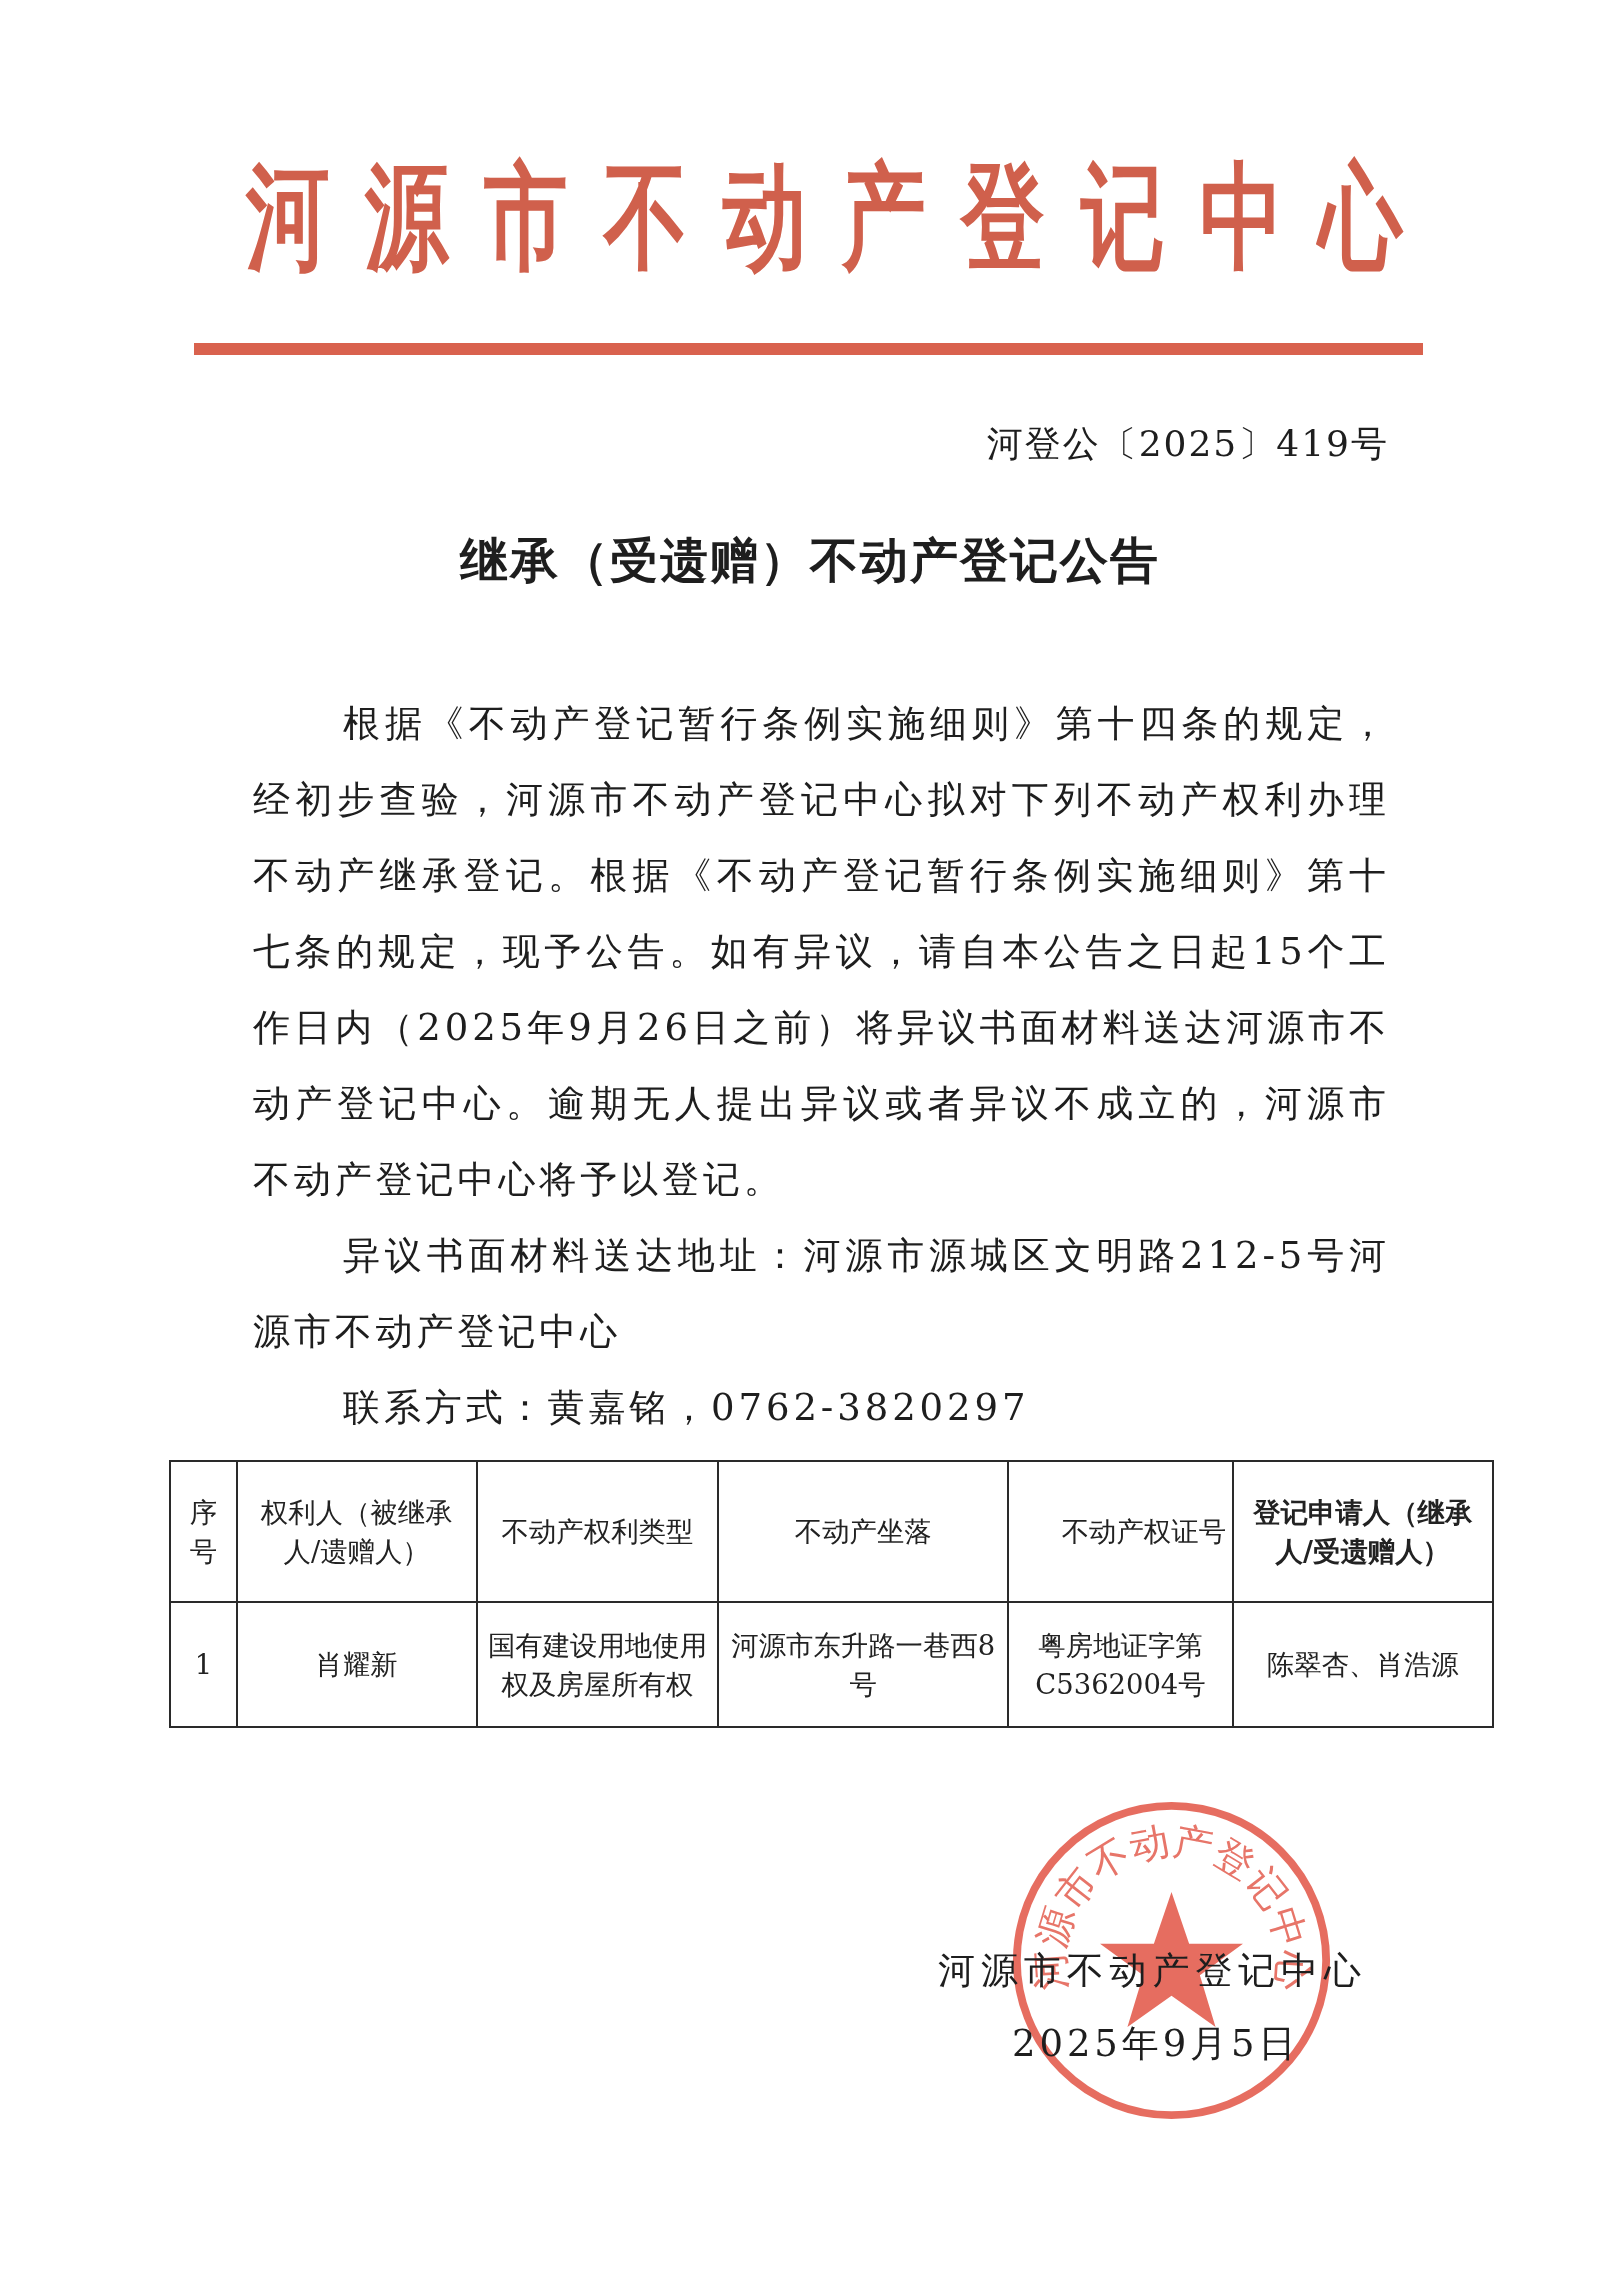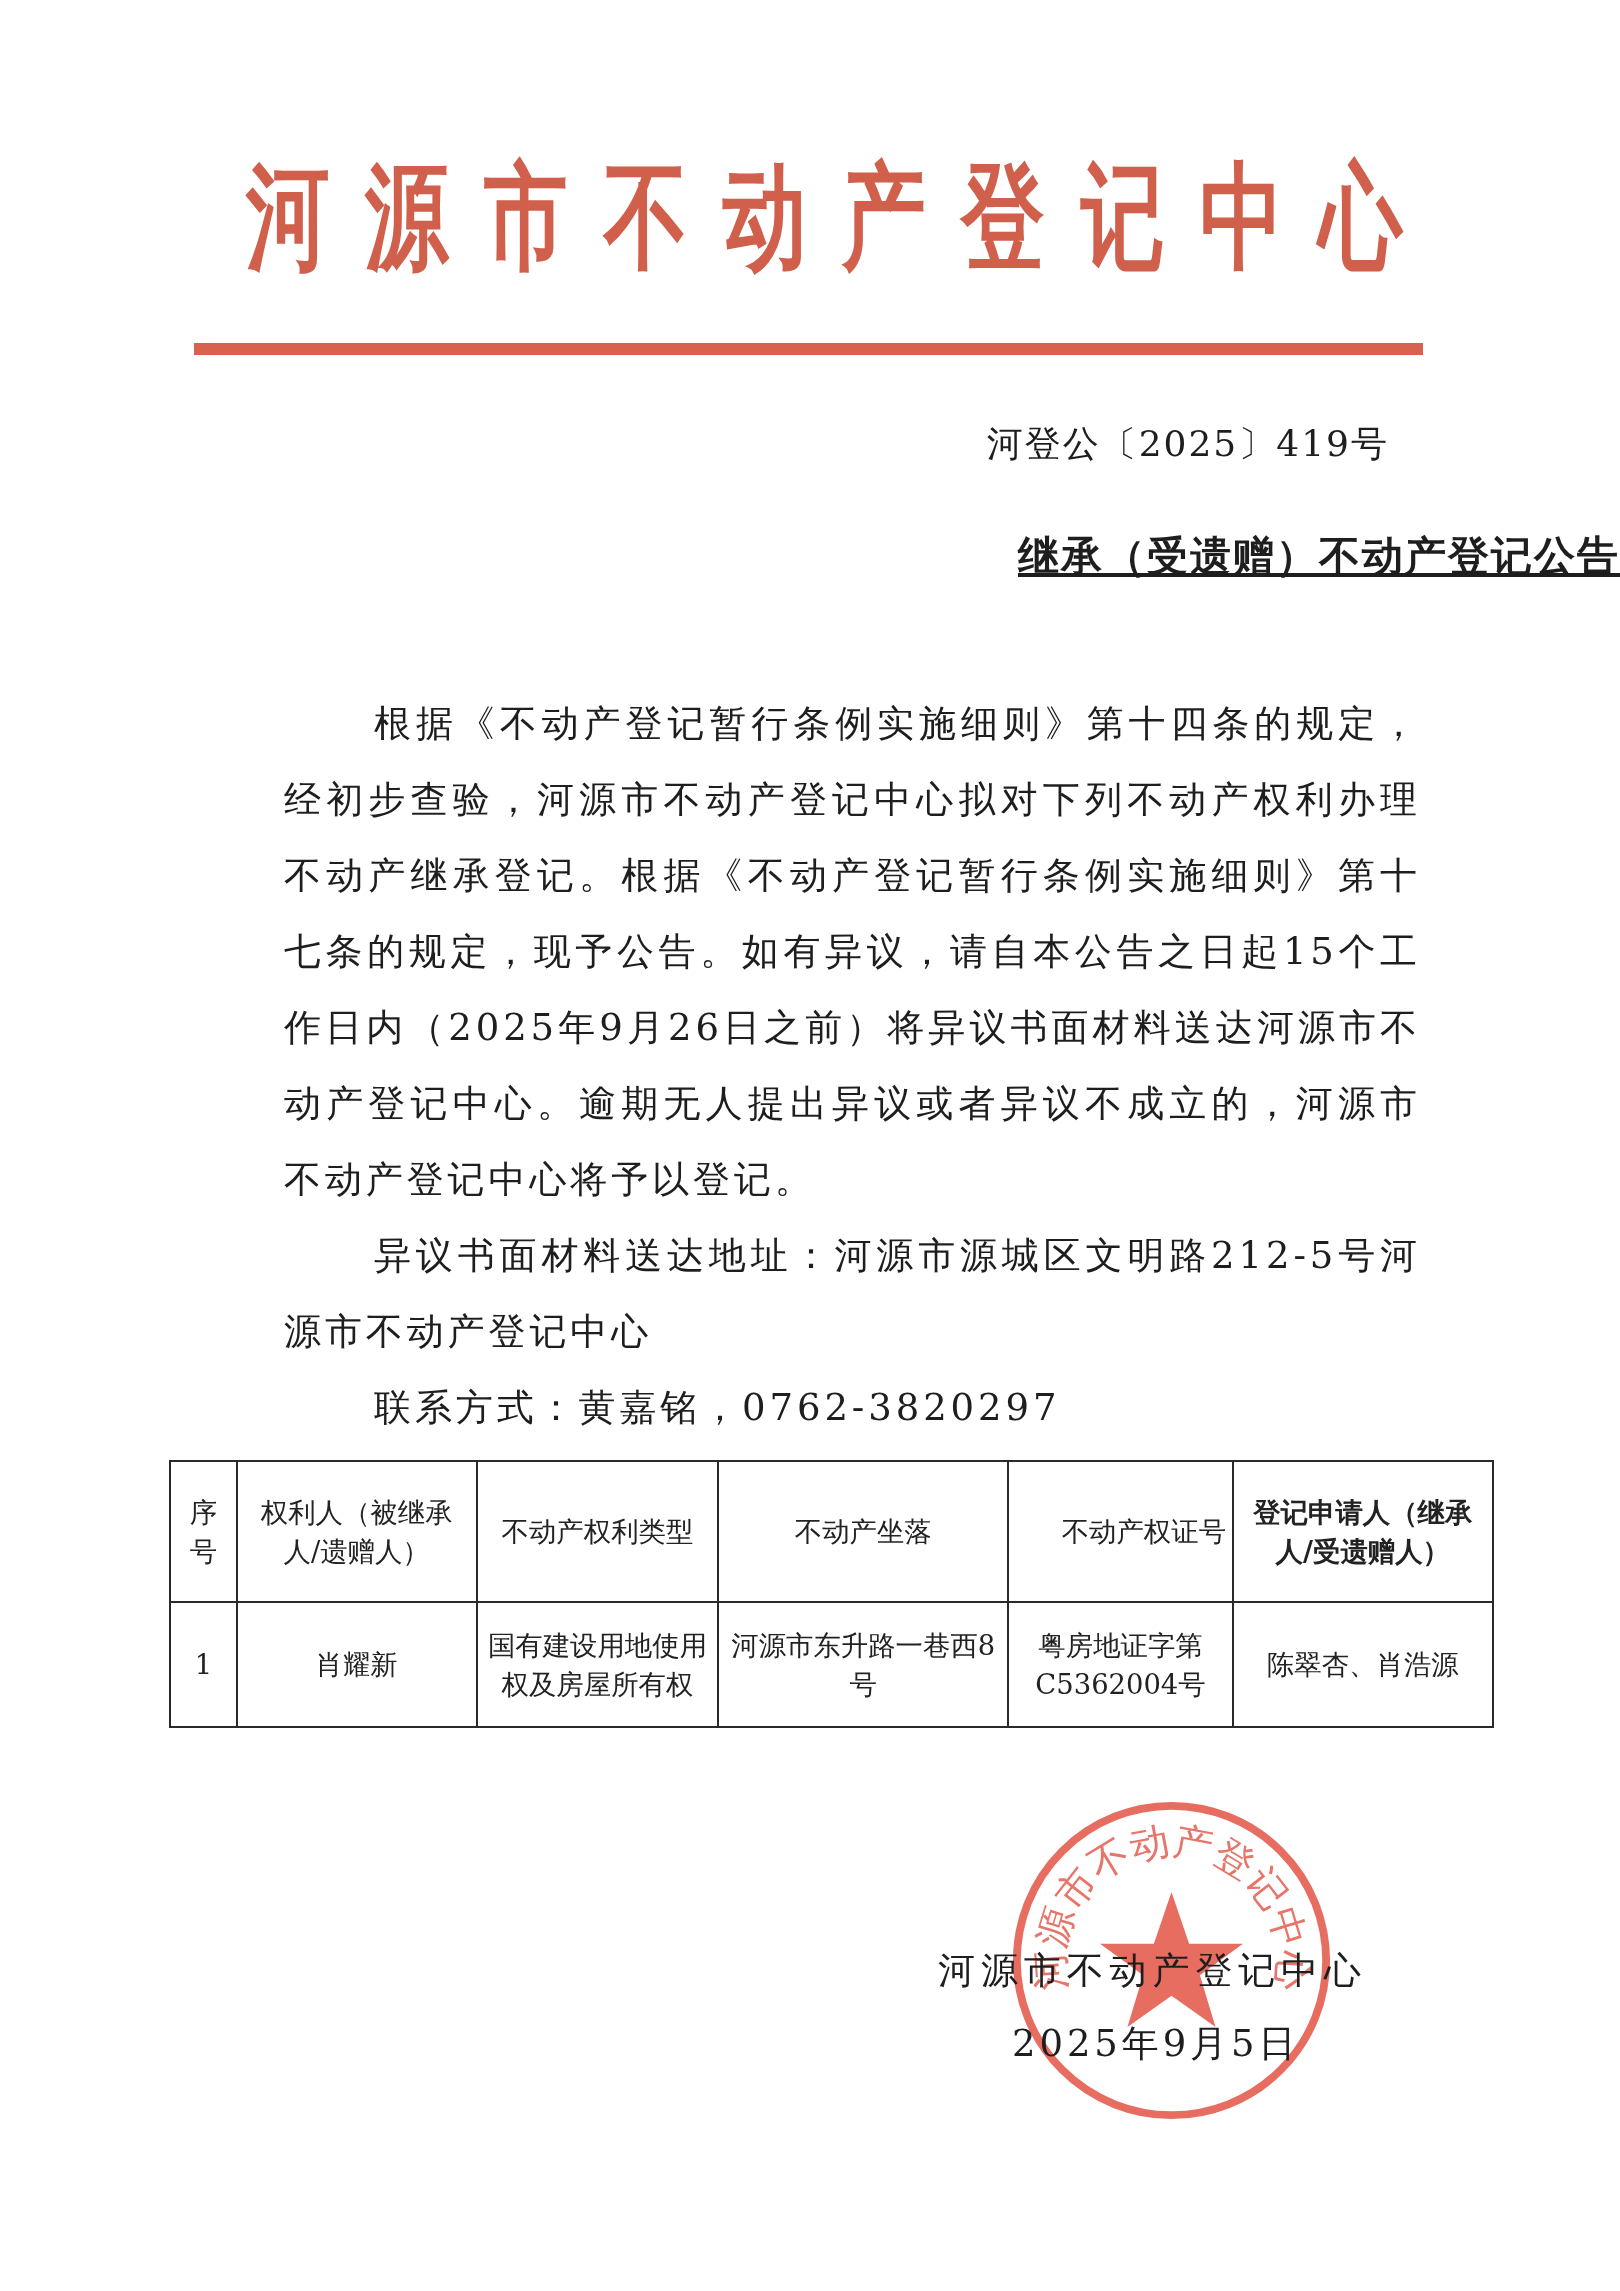--- a/index.html
+++ b/index.html
@@ -6,23 +6,23 @@
   body { width: 1620px; height: 2292px; position: relative; overflow: hidden;
          font-family: "DejaVu Serif", "Liberation Serif", serif; color: #1e1e1e; }
   .abs { position: absolute; }
   .masthead { left: 233px; top: 137px; width: 1166px; height: 157px;
               display: flex; justify-content: space-between; align-items: center; }
   .masthead span { display: inline-block; font-family: "DejaVu Serif", serif; font-weight: bold;
                    font-size: 116px; color: #d0604c; transform: scaleX(0.72); transform-origin: center;
                    width: 93px; text-align: center; line-height: 1; }
   .redline { left: 194px; top: 343px; width: 1229px; height: 11.8px; background: #d9624e; }
   .docno { right: 231px; top: 420px; font-size: 36px; letter-spacing: 2px; margin-left: 8px; }
-  .doctitle { left: 0; width: 1620px; top: 529px; text-align: right; font-size: 41px; font-weight: bold;
-              letter-spacing: 2px; text-decoration: underline; }
-  .body { left: 253px; width: 1137px; top: 686px; font-size: 37px; line-height: 76px; margin-left: 31px; }
+  .doctitle { left: 0; width: 1620px; top: 529px; text-align: center; font-size: 48px; font-weight: bold;
+              letter-spacing: 2px; }
+  .body { left: 253px; width: 1137px; top: 686px; font-size: 37px; line-height: 76px; }
   .body p { margin: 0; text-indent: 90px; text-align: justify; letter-spacing: 3.9px; }
   table.reg { position: absolute; left: 169px; top: 1460px; border-collapse: collapse; }
   table.reg td { border: 2px solid #2a2a2a; text-align: center; vertical-align: middle;
                  font-size: 27.4px; line-height: 39px; padding: 0 5.9px; color: #222; }
   .stamp { left: 1010px; top: 1799px; width: 323px; height: 323px; }
   .sign { left: 938px; top: 1946px; font-size: 37px; letter-spacing: 5.9px; }
   .date { left: 1012px; top: 2019px; font-size: 37px; letter-spacing: 3.9px; }
   .stamp-text { font-family: "DejaVu Serif", serif; font-size: 40px; fill: #e35d4f; }
 </style>
 </head>

